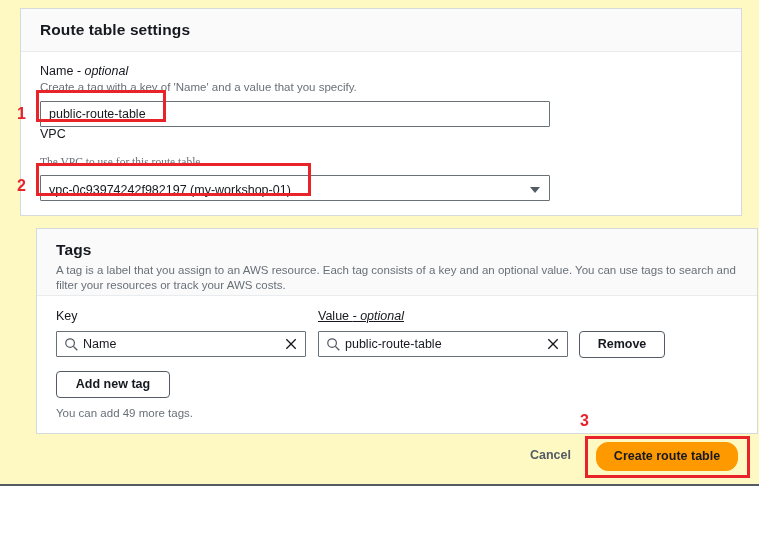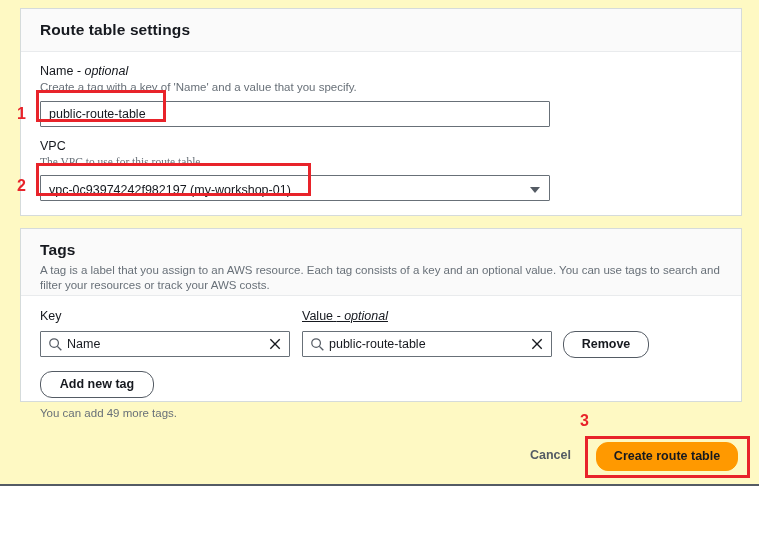--- a/index.html
+++ b/index.html
@@ -38,21 +38,21 @@
   }
 
   
   .card {
     position: absolute;
     background: #ffffff;
     border: 1px solid #d5dbdb;
     box-sizing: border-box;
   }
   #card-settings { left: 20px; top: 8px; width: 722px; height: 208px; }
-  #card-tags     { left: 20px; top: 228px; width: 722px; height: 174px; }
+  #card-tags     { left: 36px; top: 228px; width: 722px; height: 206px; }
 
   .card-header {
     position: absolute;
     left: 0; top: 0;
     right: 0;
     height: 43px;
     background: #fafafa;
     border-bottom: 1px solid #e9ebed;
     box-sizing: border-box;
   }
@@ -178,21 +178,21 @@
     position: absolute;
     box-sizing: border-box;
     border: 1px solid #545b64;
     background: #ffffff;
     color: #16191f;
     font-size: 12.5px;
     font-weight: bold;
     height: 27px;
     line-height: 25px;
     text-align: center;
-    border-radius: 12px;
+    border-radius: 4px;
     cursor: pointer;
     white-space: nowrap;
   }
   .btn-primary {
     position: absolute;
     box-sizing: border-box;
     background: #ff9900;
     border: 1px solid #ff9900;
     color: #16191f;
     font-size: 12.5px;
@@ -248,21 +248,21 @@
     <div class="card-header"></div>
     <div class="card-title">Route table settings</div>
 
     <div class="field-label" style="left:19px; top:55px;">
       <span>Name</span>
       <span class="opt">- optional</span>
     </div>
     <div class="field-hint" style="left:19px; top:72px;">Create a tag with a key of 'Name' and a value that you specify.</div>
     <div class="text-input" style="left:19px; top:92px; width:510px;" placeholder="">public-route-table</div>
 
-    <div class="field-label" style="left:19px; top:130px;">VPC</div>
+    <div class="field-label" style="left:19px; top:118px;">VPC</div>
     <div class="field-hint" style="left:19px; top:147px;font-family:Liberation Serif, serif;">The VPC to use for this route table.</div>
     <div class="select-input" style="left:19px; top:166px; width:510px;">
       <span>vpc-0c93974242f982197 (my-workshop-01)</span>
       <span class="select-caret"></span>
     </div>
 
   </div>
 
   <div class="card" id="card-tags">
 

